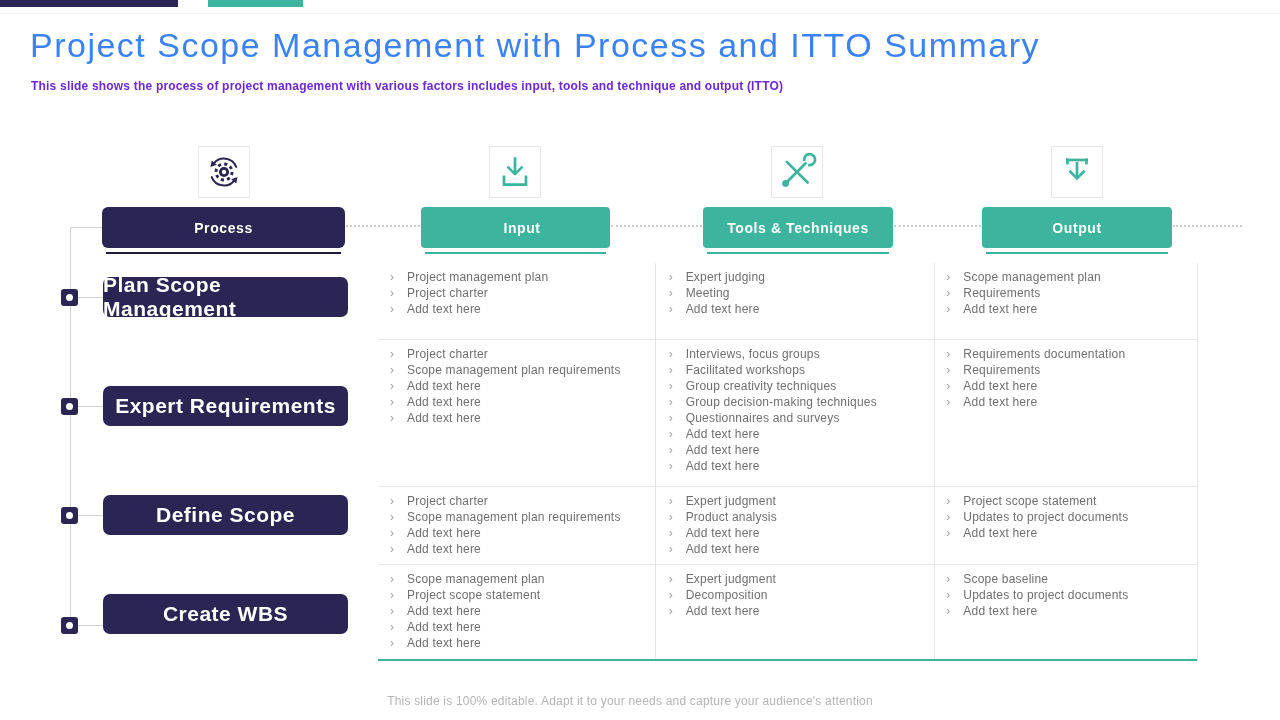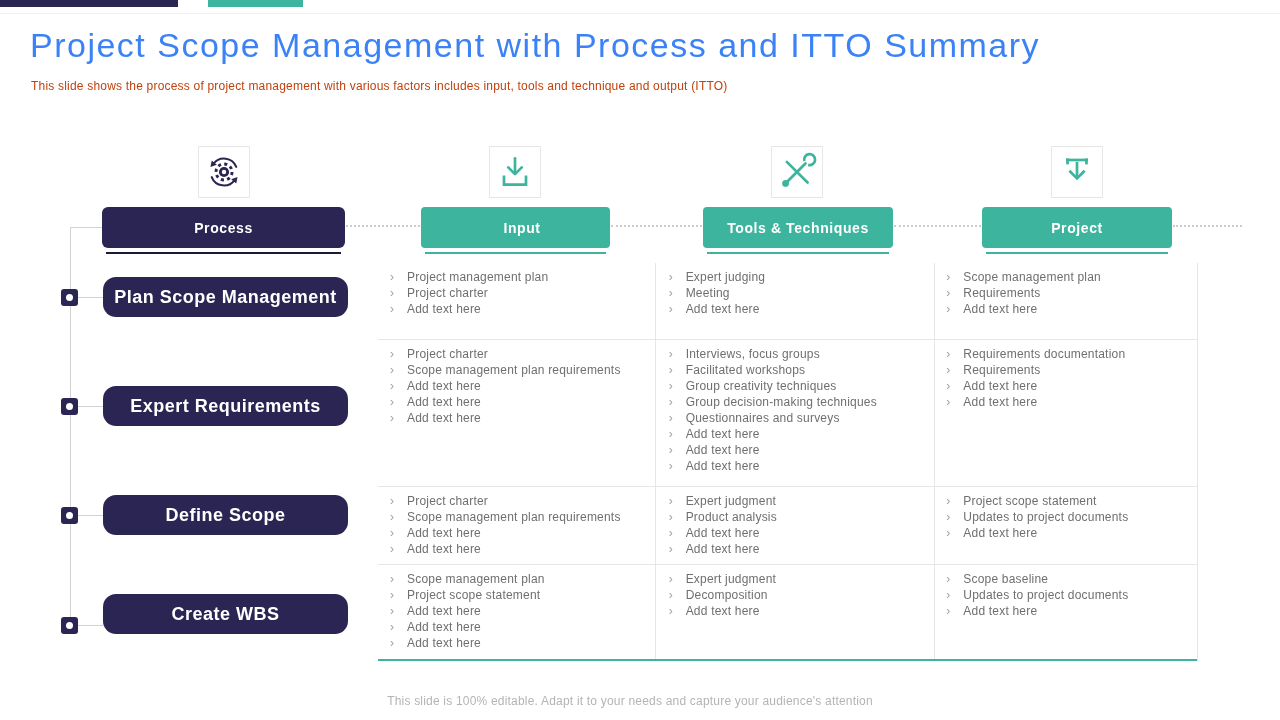--- a/index.html
+++ b/index.html
@@ -13,21 +13,21 @@
   .abs { position:absolute; }
 
   
   .bar-navy { left:0; top:0; width:178px; height:7px; background:var(--navy); }
   .bar-teal { left:208px; top:0; width:95px; height:7px; background:var(--teal); }
   .hairline { left:0; top:13px; width:1280px; height:1px; background:#f2f2f2; }
 
   
   .title { left:30px; top:26px; width:1230px; font-size:34px; letter-spacing:1.5px;
            color:#3b82f6; font-weight:400; white-space:nowrap; }
-  .subtitle { left:31px; top:79px; font-size:12px; color:#c2410c; letter-spacing:0.2px; }
+  .subtitle { left:31px; top:79px; font-size:12px; color:#6d28d9; letter-spacing:0.2px;font-weight:bold; }
 
   
   .icon-box { top:146px; width:52px; height:52px; background:#fff;
               border:1px solid #e7e7e7; display:flex; align-items:center; justify-content:center; }
   .ib-process { left:198px; } .ib-input { left:489px; }
   .ib-tools { left:771px; } .ib-output { left:1051px; }
 
   
   .hdr-btn { top:207px; height:41px; color:#fff; font-weight:bold; font-size:14px;
              letter-spacing:0.6px; display:flex; align-items:center; justify-content:center; }
@@ -48,22 +48,22 @@
   
   .vline { left:70px; top:227px; width:1px; height:398px; background:#d2d2d2; }
   .hline { height:1px; background:#d2d2d2; }
   .hl-top { left:70px; top:227px; width:32px; }
   .hl-row { left:74px; width:29px; }
   .sq { left:61px; width:17px; height:17px; background:var(--navy); border-radius:3px; }
   .sq::after { content:""; position:absolute; left:5px; top:5px; width:7px; height:7px;
                border-radius:50%; background:#fff; }
 
   
-  .proc-btn { left:103px; width:245px; height:40px; background:var(--navy); border-radius:13px;
-              color:#fff; font-weight:bold; font-size:18px; letter-spacing:0.5px;
+  .proc-btn { left:103px; width:245px; height:40px; background:var(--navy); border-radius:7px;
+              color:#fff; font-weight:bold; font-size:21px; letter-spacing:0.5px;
               display:flex; align-items:center; justify-content:center; }
 
   
   .table { left:378px; top:263px; width:820px; height:398px;
            border-right:1px solid #e6e6e6; display:flex; flex-direction:column; }
   .trow { display:flex; border-bottom:1px solid #e6e6e6; }
   .trow.r1 { height:77px; } .trow.r2 { height:147px; }
   .trow.r3 { height:78px; } .trow.r4 { height:96px; border-bottom:2px solid var(--teal); }
   .cell { padding:6px 6px 0 12px; }
   .c1 { width:277px; } .c2 { width:280px; border-left:1px solid #e6e6e6; padding-left:13px; }
@@ -127,21 +127,21 @@
 <div class="abs hdr-btn hdr-process">
     <span>Process</span>
   </div>
 <div class="abs hdr-btn hdr-input">
     <span>Input</span>
   </div>
 <div class="abs hdr-btn hdr-tools">
     <span>Tools &amp; Techniques</span>
   </div>
 <div class="abs hdr-btn hdr-output">
-    <span>Project</span>
+    <span>Output</span>
   </div>
 <div class="abs under un-process"></div>
 <div class="abs under un-input"></div>
 <div class="abs under un-tools"></div>
 <div class="abs under un-output"></div>
 
 <div class="abs dotline d1"></div>
 <div class="abs dotline d2"></div>
 <div class="abs dotline d3"></div>
 <div class="abs dotline d4"></div>

